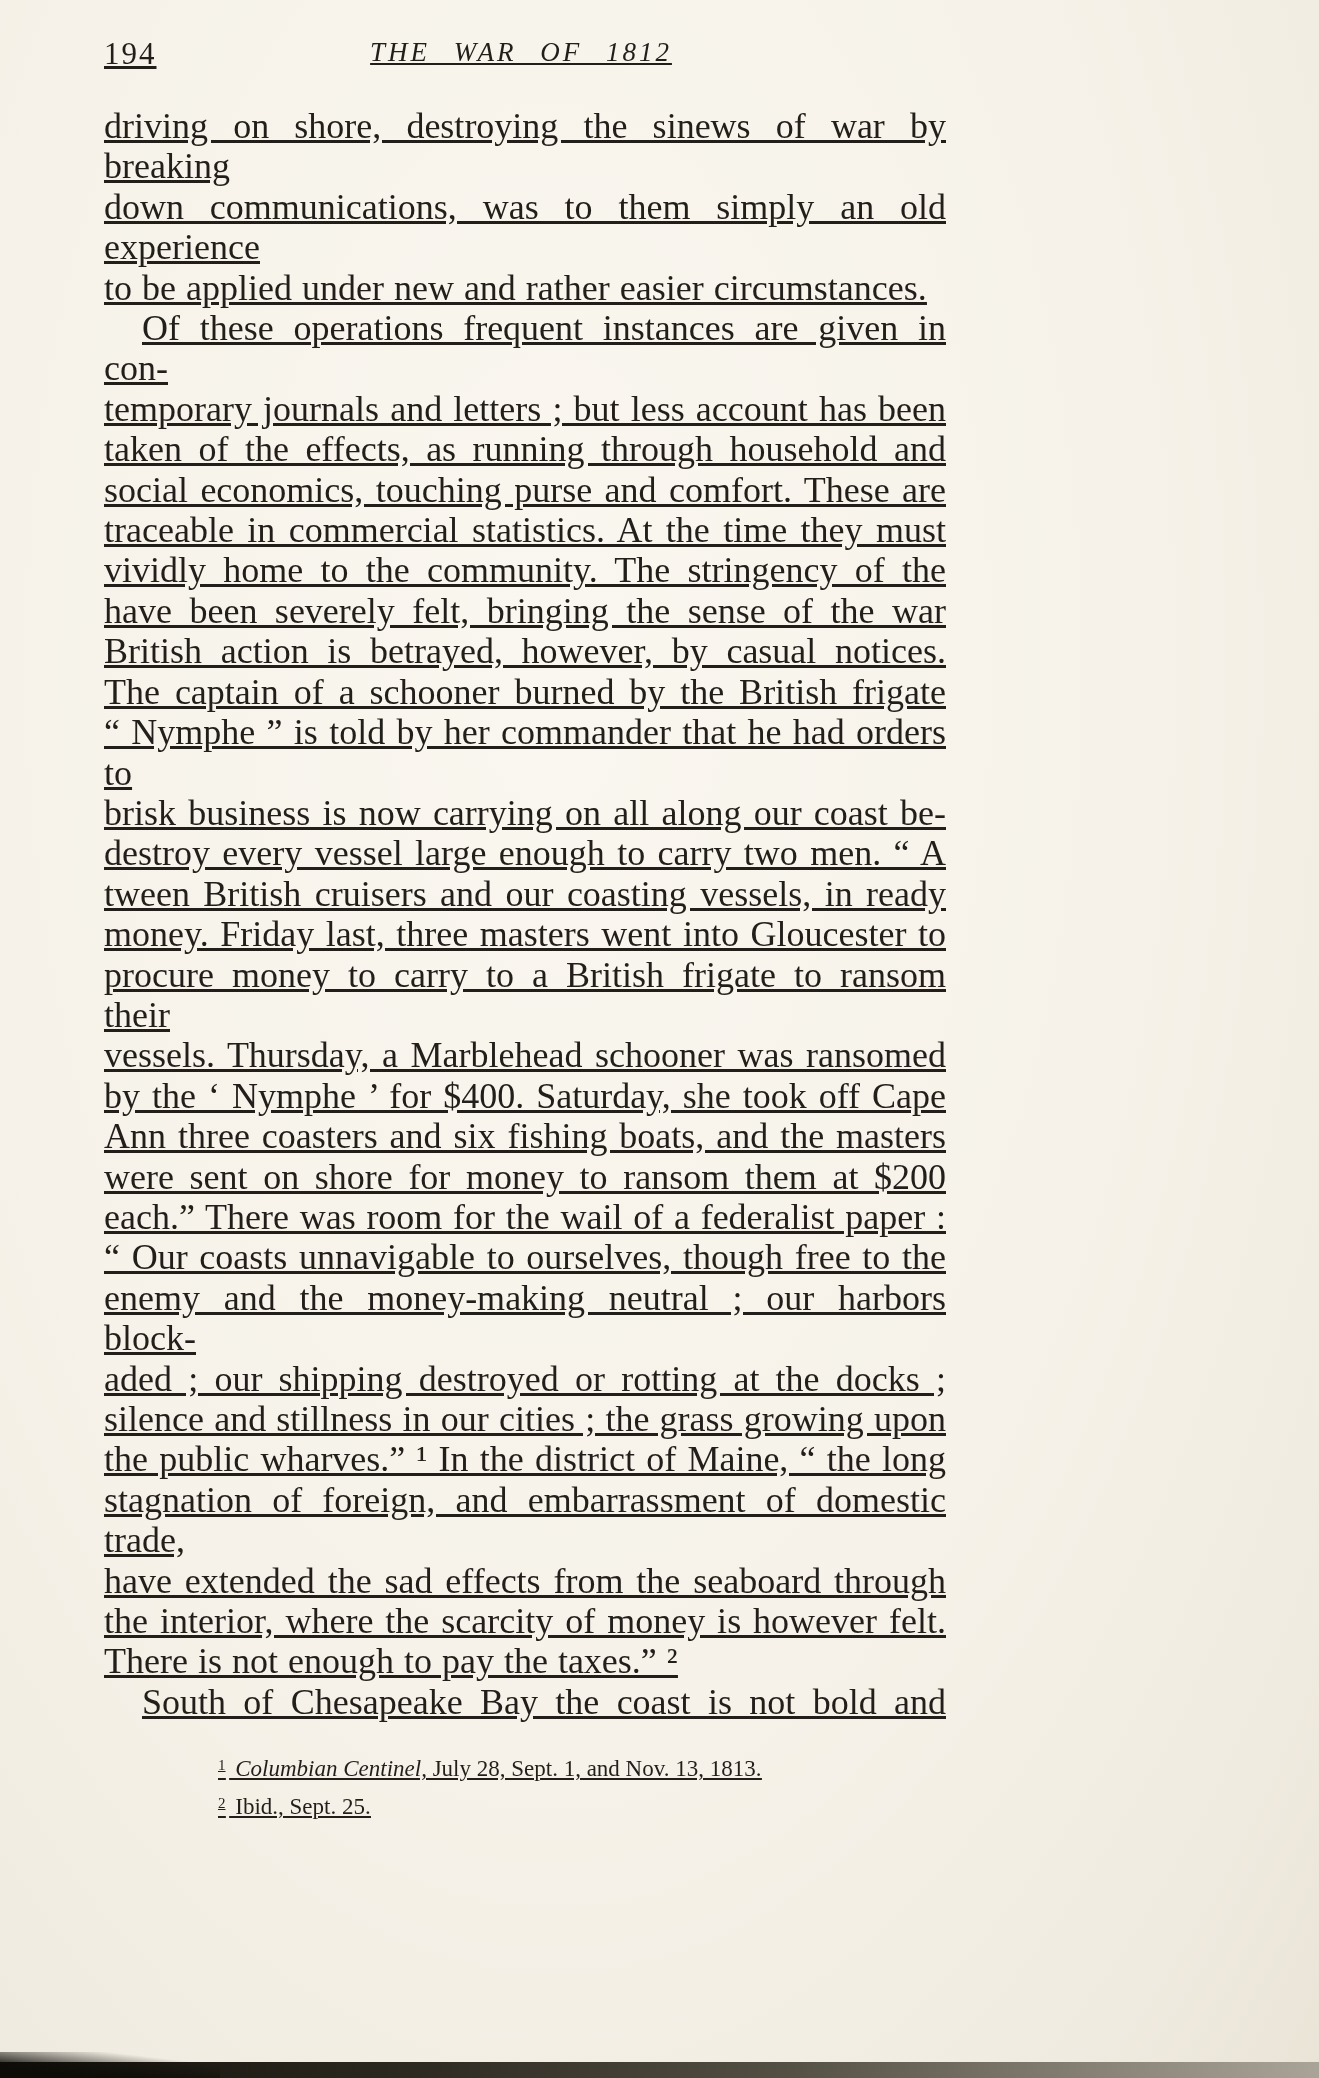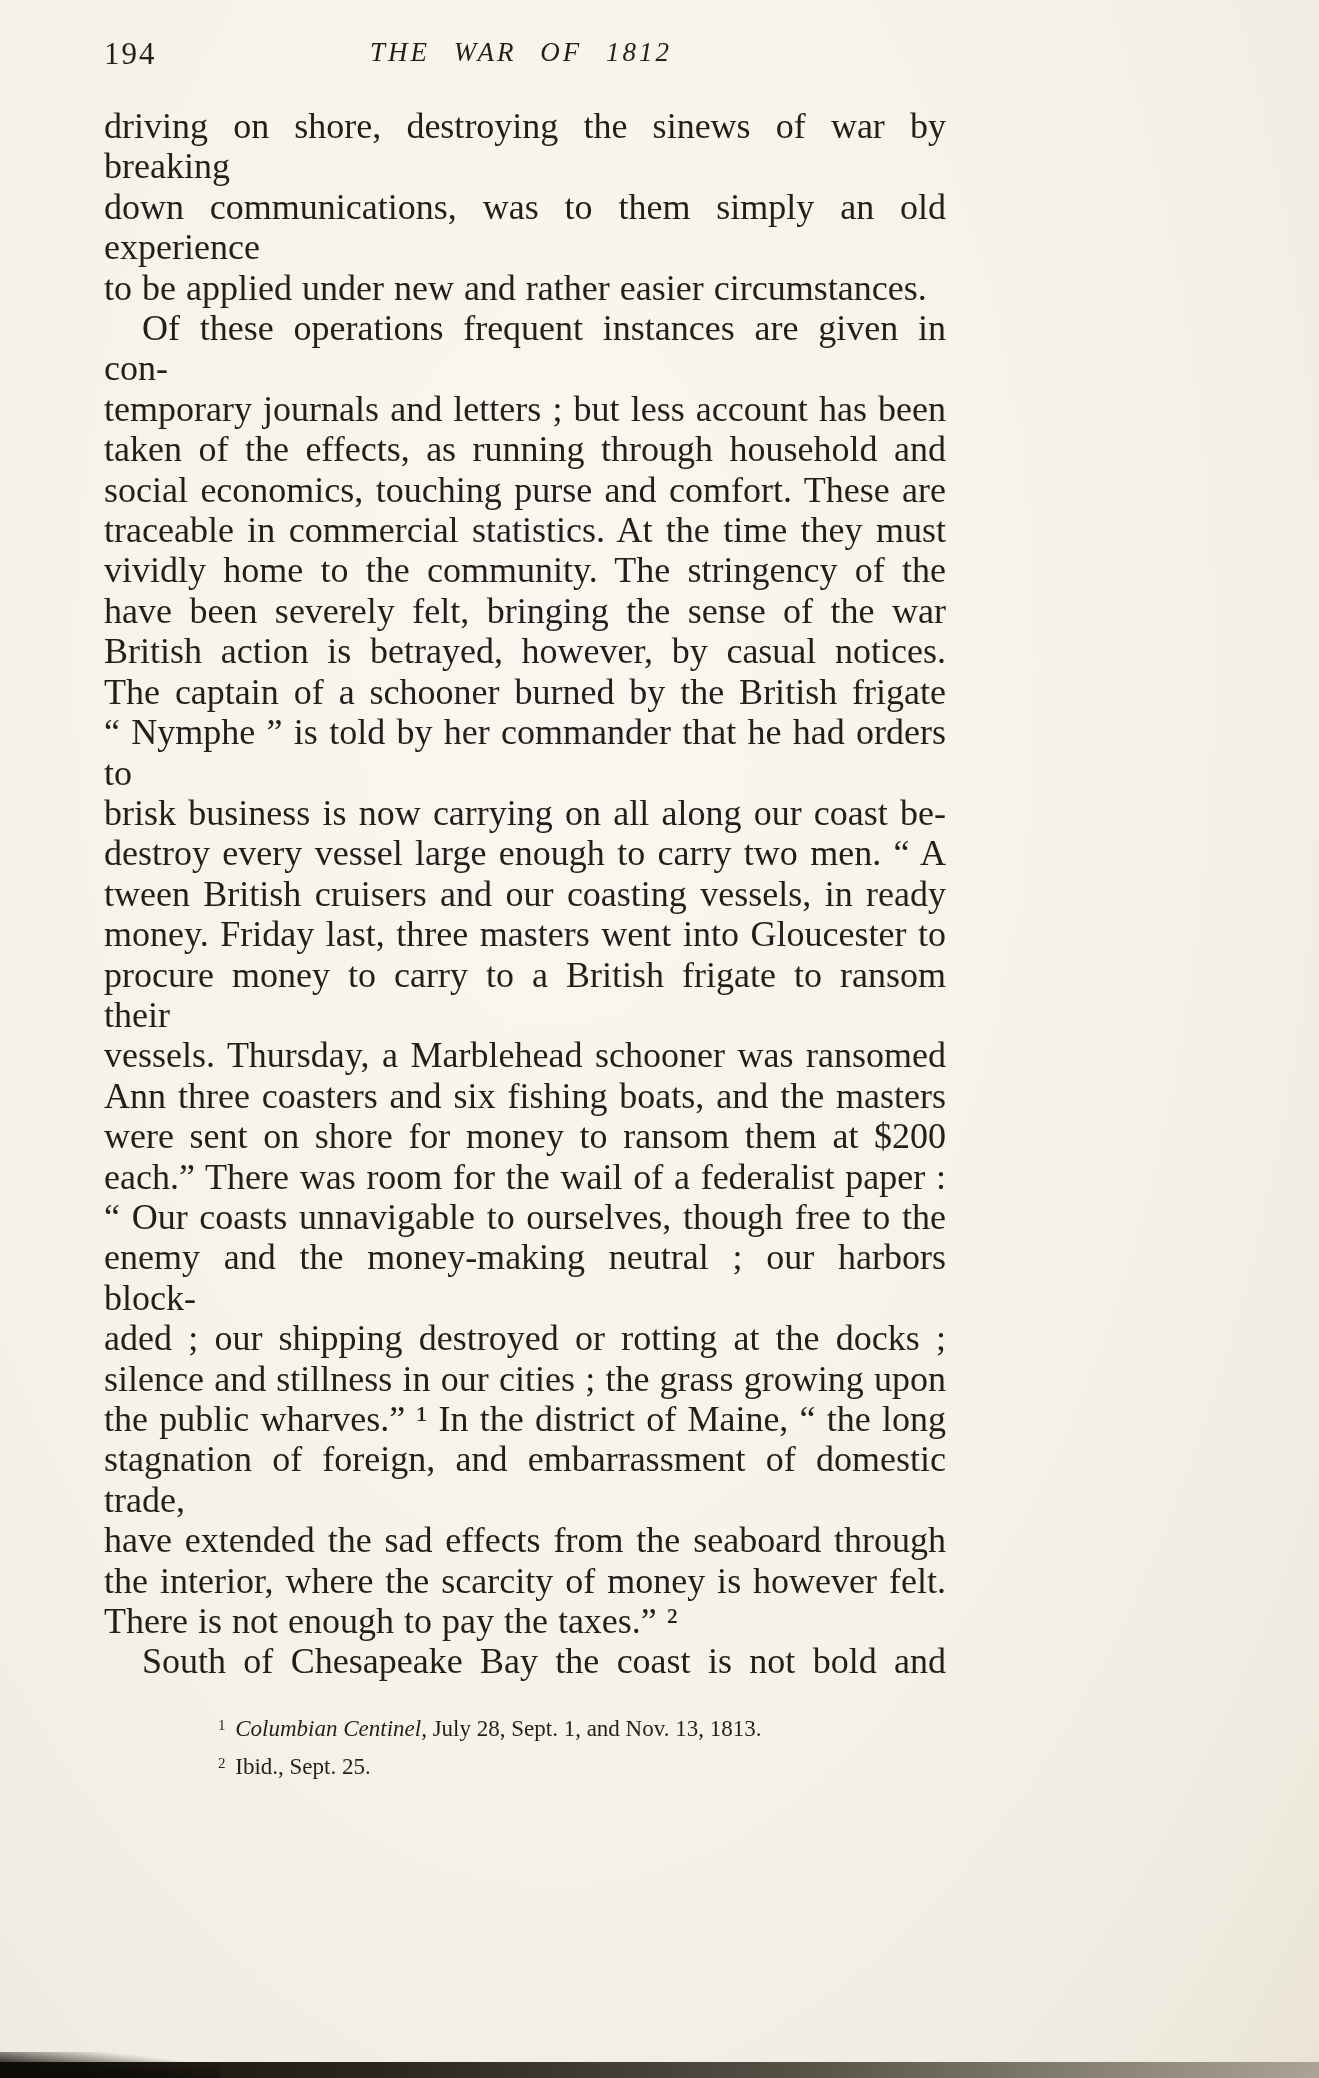--- a/index.html
+++ b/index.html
@@ -1,15 +1,15 @@
 <!DOCTYPE html>
 <html><head>
 <meta charset="utf-8">
 <style>
-  * { margin: 0; padding: 0; box-sizing: border-box; }
+  * { margin: 0; padding: 0; box-sizing: border-box; text-decoration: underline; }
   html, body { background: #e8e4da; }
   .page {
     position: relative;
     width: 1319px;
     height: 2078px;
     margin: 0 auto;
     background: radial-gradient(ellipse at 42% 32%, #faf7f0 0%, #f6f2e9 55%, #f0ebe0 85%, #eae4d7 100%);
     font-family: "Liberation Serif", "DejaVu Serif", serif;
     color: #221f1b;
     overflow: hidden;
@@ -111,20 +111,21 @@
       <div class="line">have been severely felt, bringing the sense of the war</div>
       <div class="line">British action is betrayed, however, by casual notices.</div>
       <div class="line">The captain of a schooner burned by the British frigate</div>
       <div class="line">“ Nymphe ” is told by her commander that he had orders to</div>
       <div class="line">brisk business is now carrying on all along our coast be-</div>
       <div class="line">destroy every vessel large enough to carry two men.  “ A</div>
       <div class="line">tween British cruisers and our coasting vessels, in ready</div>
       <div class="line">money.  Friday last, three masters went into Gloucester to</div>
       <div class="line">procure money to carry to a British frigate to ransom their</div>
       <div class="line">vessels.  Thursday, a Marblehead schooner was ransomed</div>
+      <div class="line">by the ‘ Nymphe ’ for $400.  Saturday, she took off Cape</div>
       <div class="line">Ann three coasters and six fishing boats, and the masters</div>
       <div class="line">were sent on shore for money to ransom them at $200</div>
       <div class="line">each.”  There was room for the wail of a federalist paper :</div>
       <div class="line">“ Our coasts unnavigable to ourselves, though free to the</div>
       <div class="line">enemy and the money-making neutral ; our harbors block-</div>
       <div class="line">aded ; our shipping destroyed or rotting at the docks ;</div>
       <div class="line">silence and stillness in our cities ; the grass growing upon</div>
       <div class="line">the public wharves.” ¹   In the district of Maine, “ the long</div>
       <div class="line">stagnation of foreign, and embarrassment of domestic trade,</div>
       <div class="line">have extended the sad effects from the seaboard through</div>

